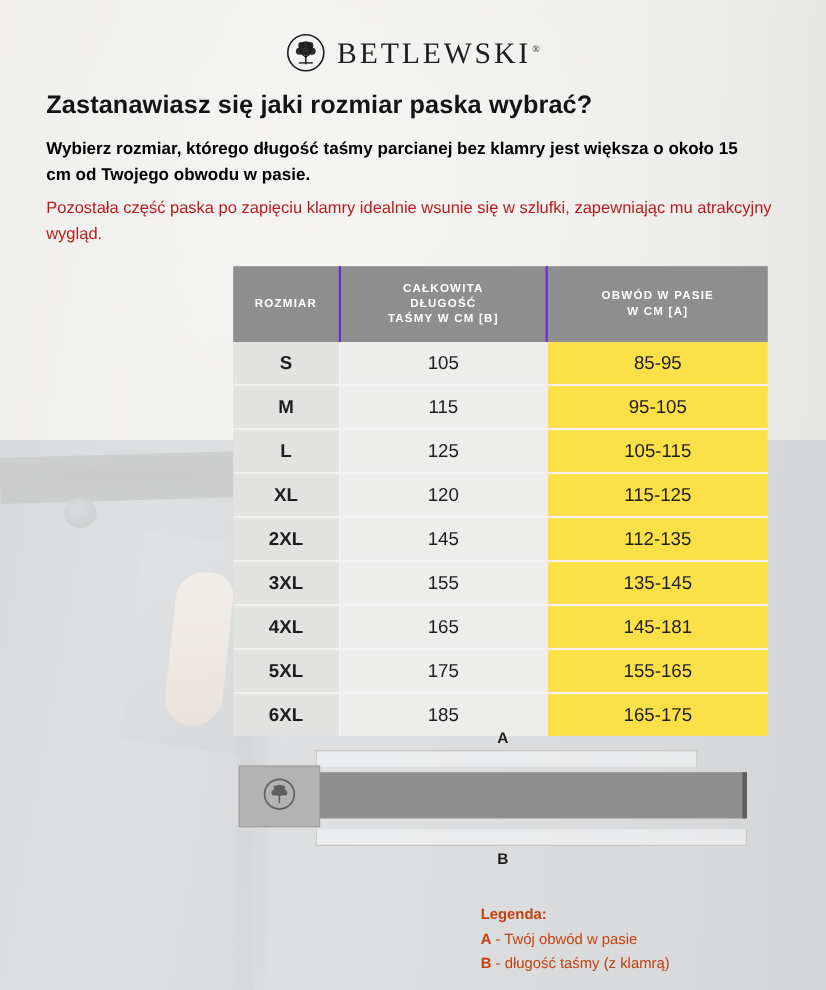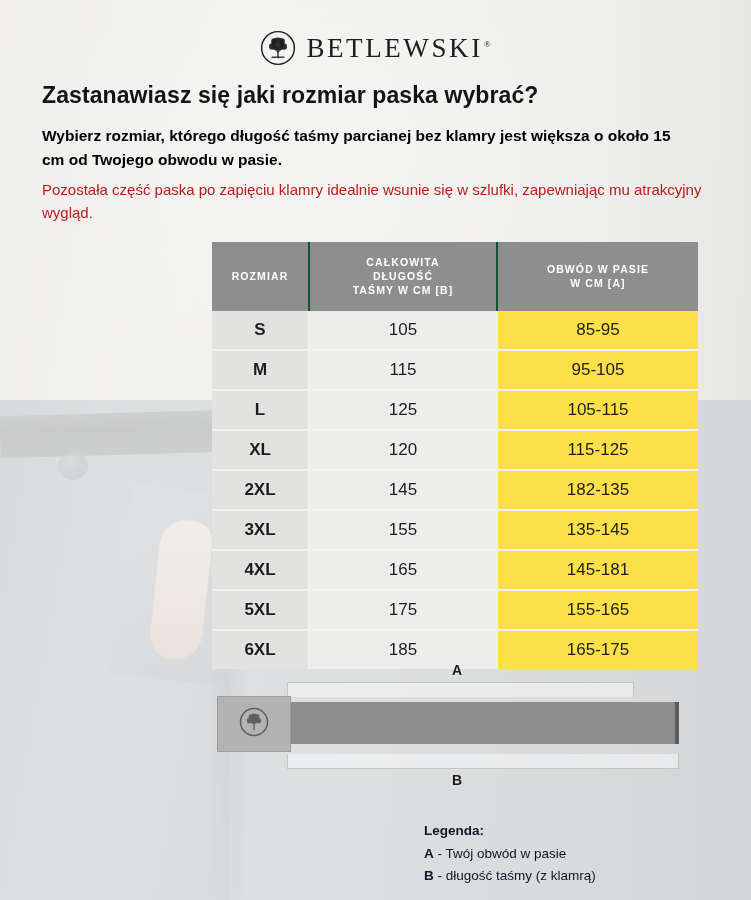--- a/index.html
+++ b/index.html
@@ -180,21 +180,21 @@
   }
   table.size-table th {
     background: #8e8e8e;
     color: #ffffff;
     font-size: 10.5px;
     font-weight: 700;
     letter-spacing: 1.1px;
     line-height: 1.35;
     text-align: center;
     padding: 13px 4px;
-    border-right: 2px solid #14532d;
+    border-right: 2px solid #6d28d9;
     height: 32px;
     vertical-align: middle;
   }
   table.size-table th:last-child { border-right: none; }
   table.size-table td {
     text-align: center;
     font-size: 17px;
     color: #1d1d1d;
     padding: 9px 4px;
     border-right: 2px solid #f1f1f0;
@@ -262,26 +262,26 @@
     border: 1px solid #9d9d9d;
     display: flex;
     align-items: center;
     justify-content: center;
   }
   .belt-buckle svg { width: 30px; height: 30px; }
 
   
   .legend {
     position: absolute;
-    left: 424px;
+    left: 437px;
     top: 820px;
     width: 310px;
     font-size: 13.5px;
     line-height: 1.68;
-    color: #0f172a;
+    color: #c2410c;
   }
   .legend-title {
     font-weight: 700;
     font-size: 13.5px;
   }
   .legend-row b { font-weight: 700; }
 </style>
 </head>
 <body>
 
@@ -356,21 +356,21 @@
           <td class="c2">105-115</td>
         </tr>
         <tr>
           <td class="c0">XL</td>
           <td class="c1">120</td>
           <td class="c2">115-125</td>
         </tr>
         <tr>
           <td class="c0">2XL</td>
           <td class="c1">145</td>
-          <td class="c2">182-135</td>
+          <td class="c2">112-135</td>
         </tr>
         <tr>
           <td class="c0">3XL</td>
           <td class="c1">155</td>
           <td class="c2">135-145</td>
         </tr>
         <tr>
           <td class="c0">4XL</td>
           <td class="c1">165</td>
           <td class="c2">145-181</td>

